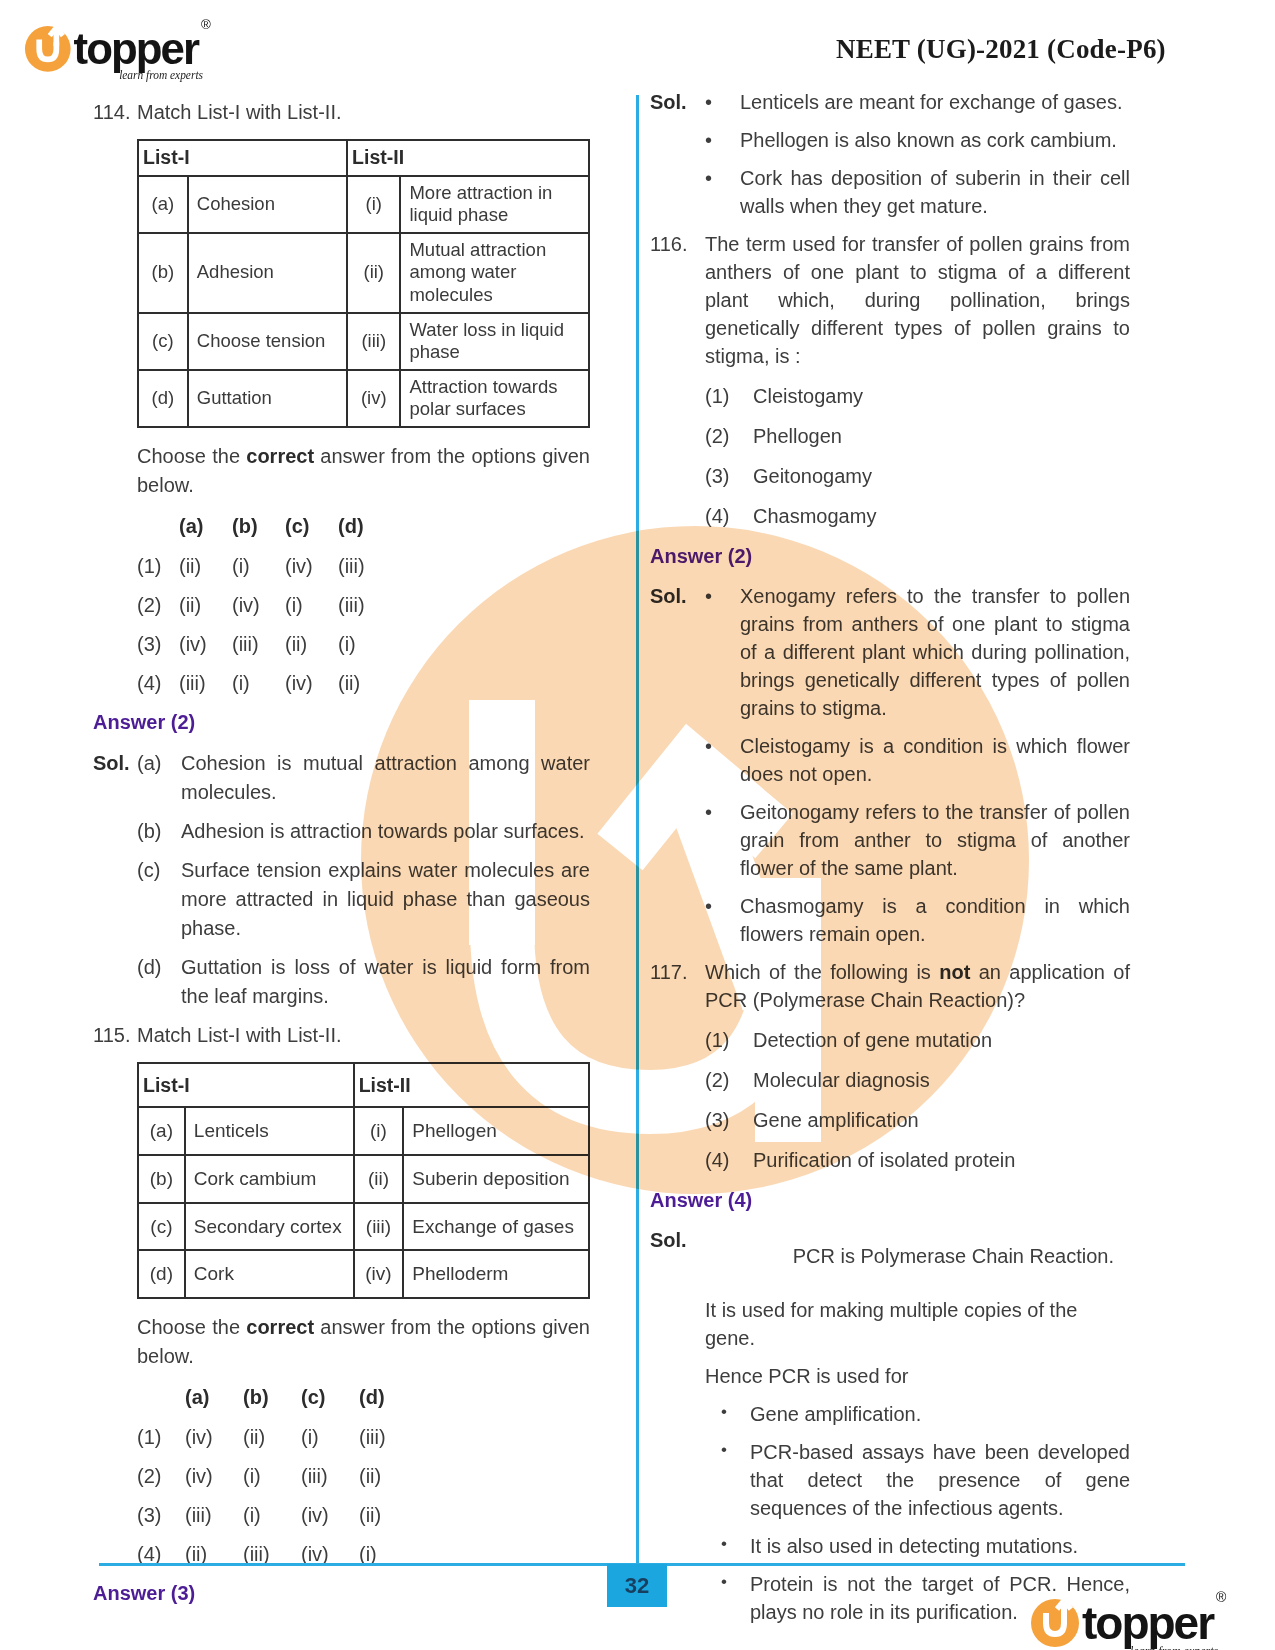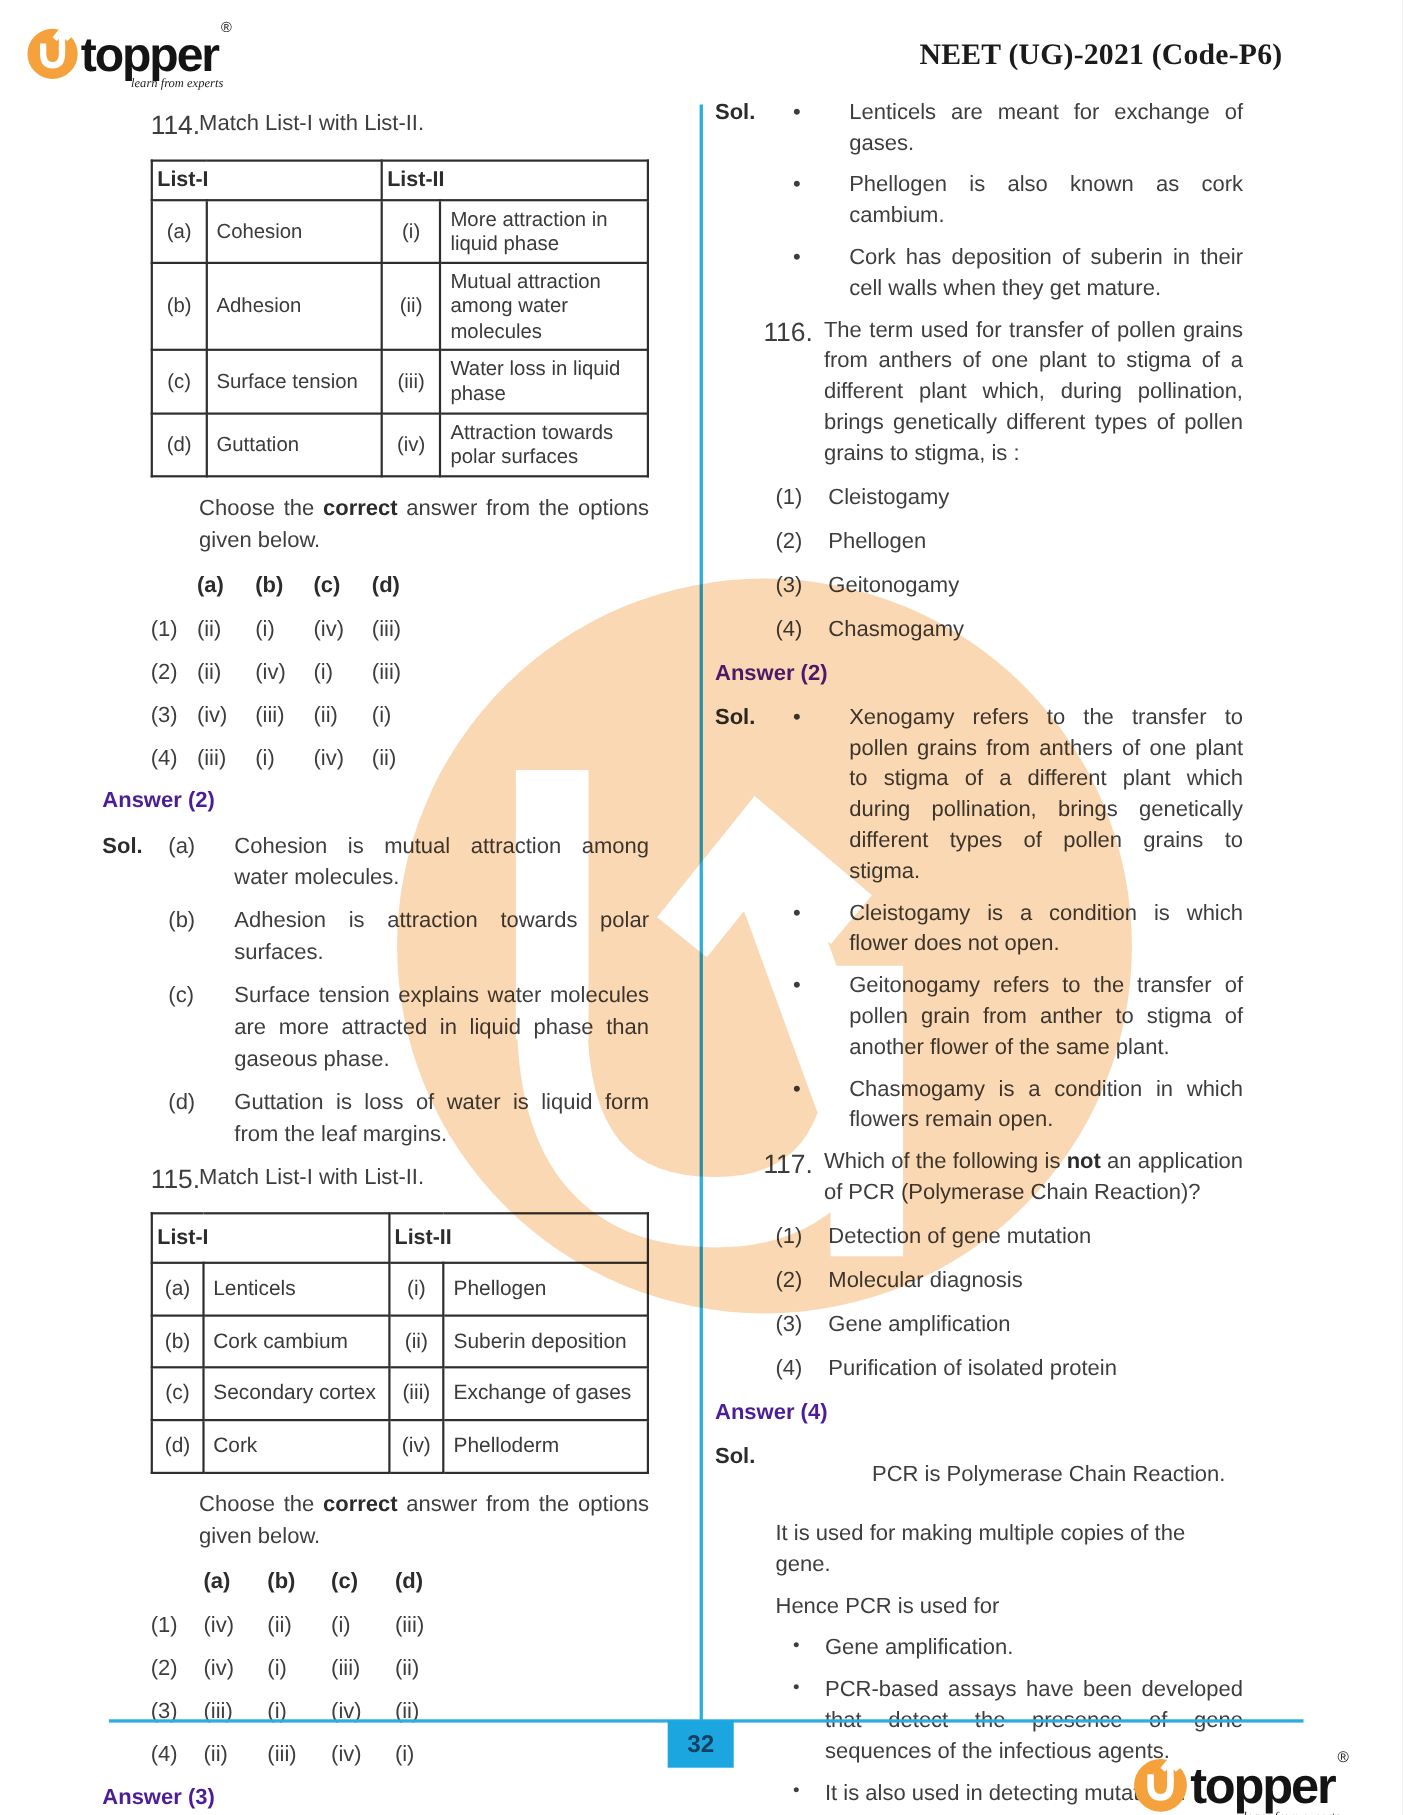--- a/index.html
+++ b/index.html
@@ -16,21 +16,21 @@
     font-family:"Liberation Serif",serif;font-weight:bold;font-size:27px;color:#1b1b1b;
     letter-spacing:.2px;white-space:nowrap;
   }
   
   .divider{position:absolute;left:636px;top:95px;width:3px;height:1470px;background:#2BACE2;}
   .col{position:absolute;font-size:20px;line-height:1.45;}
   .col-left{left:93px;top:98px;width:497px;}
   .col-right{left:650px;top:88px;width:480px;line-height:1.4;}
   
   .qrow{display:flex;margin-bottom:12px;}
-  .qnum{flex:none;width:44px;font-size:24px;margin-left:44px;}
+  .qnum{flex:none;width:44px;font-size:20px;}
   .col-right .qnum{width:55px;}
   .qtext{flex:1;text-align:justify;}
   .b{font-weight:bold;color:#2c2c2c;}
   
   table{border-collapse:collapse;margin:2px 0 14px 44px;color:#3a3a3a;}
   th,td{border:2px solid #2e2e2e;text-align:left;vertical-align:middle;}
   th{text-align:left;font-weight:bold;color:#2c2c2c;}
   .t114{font-size:18.5px;line-height:1.22;}
   .t114 th{padding:5px 4px;font-size:19.5px;}
   .t114 td{padding:5px 8px;}
@@ -51,21 +51,21 @@
   .opthead span{width:53px;}
   .optrow{display:flex;margin-bottom:10px;}
   .optrow .ol{width:42px;}
   .optrow .ov{width:53px;}
   .w115 .opthead{padding-left:48px;}
   .w115 .opthead span{width:58px;}
   .w115 .optrow .ol{width:48px;}
   .w115 .optrow .ov{width:58px;}
   
   .answer{font-weight:bold;color:#4c1d95;margin:4px 0 12px 0;}
-  .solrow{display:flex;margin-bottom:10px;gap:16px;}
+  .solrow{display:flex;margin-bottom:10px;}
   .sol-label{flex:none;width:44px;font-weight:bold;color:#2c2c2c;}
   .col-right .sol-label{width:55px;}
   .sol-item-label{flex:none;width:44px;}
   .soltext{flex:1;text-align:justify;}
   .dot{flex:none;width:35px;}
   .dot::before{content:"\2022";}
   .ropt{display:flex;margin-left:55px;margin-bottom:12px;}
   .ropt .ol{flex:none;width:48px;}
   .sline{margin:0 0 10px 55px;}
   .srow{display:flex;margin-left:55px;margin-bottom:10px;}
@@ -128,21 +128,21 @@
         <td class="c-t2">More attraction in liquid phase</td>
       </tr>
       <tr>
         <td class="c-lab">(b)</td>
         <td class="c-t1">Adhesion</td>
         <td class="c-lab2">(ii)</td>
         <td class="c-t2">Mutual attraction among water molecules</td>
       </tr>
       <tr>
         <td class="c-lab">(c)</td>
-        <td class="c-t1">Surface tension</td>
+        <td class="c-t1">Choose tension</td>
         <td class="c-lab2">(iii)</td>
         <td class="c-t2">Water loss in liquid phase</td>
       </tr>
       <tr>
         <td class="c-lab">(d)</td>
         <td class="c-t1">Guttation</td>
         <td class="c-lab2">(iv)</td>
         <td class="c-t2">Attraction towards polar surfaces</td>
       </tr>
     </tbody>

